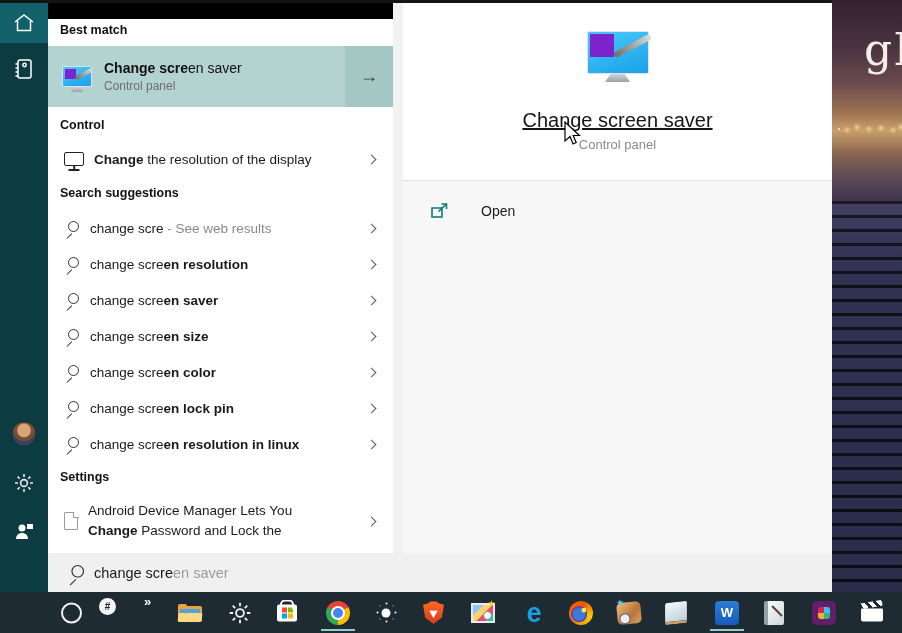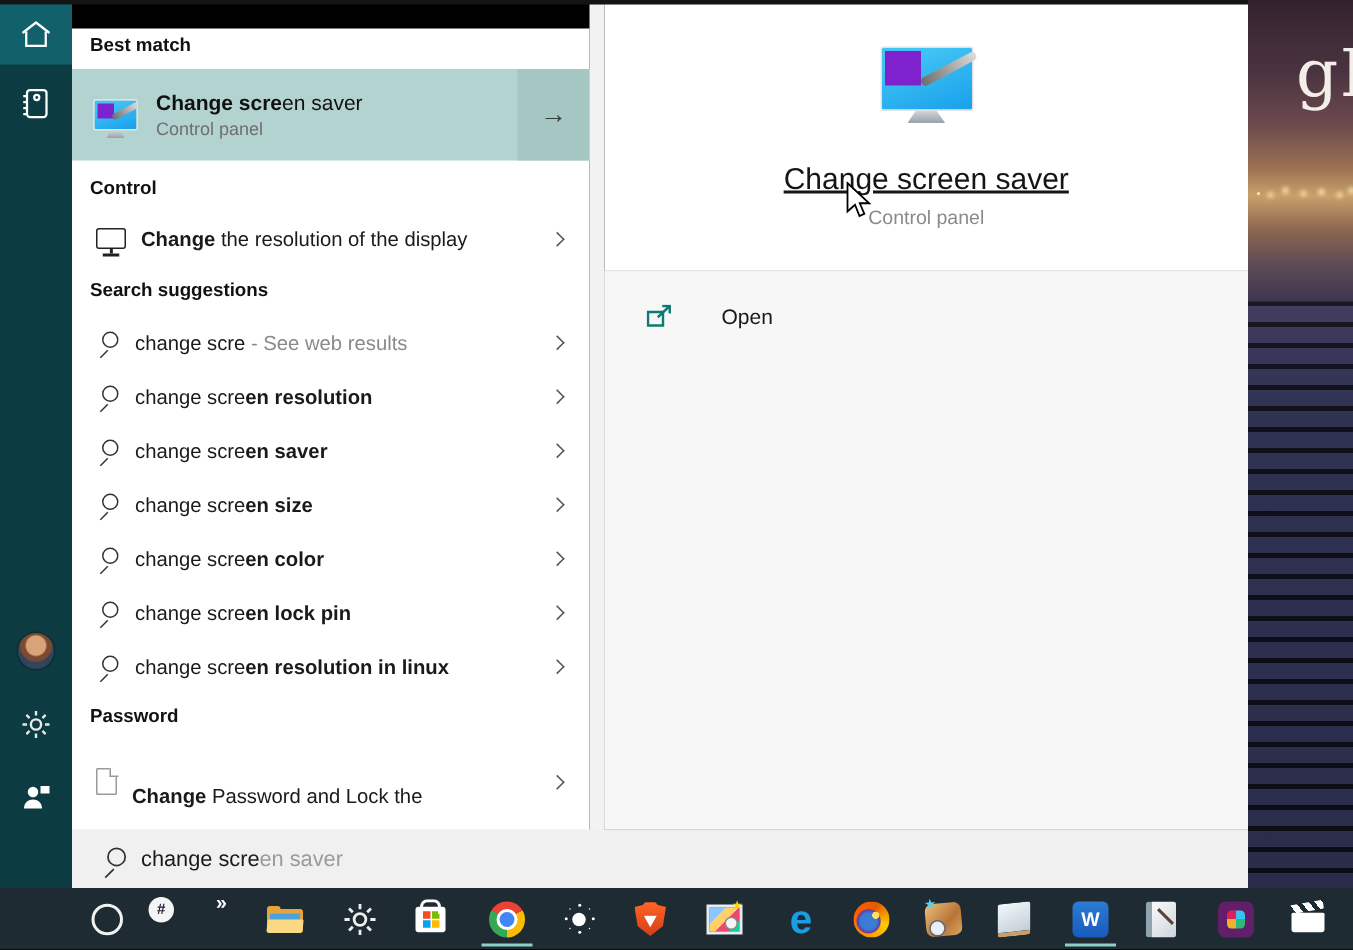--- a/index.html
+++ b/index.html
@@ -244,26 +244,26 @@
         <span class="row-text"><span>change scre</span><b>en lock pin</b></span>
         <span class="chev"></span>
       </div>
 
       <div class="row" style="top:407px">
         <span class="ic mag"></span>
         <span class="row-text"><span>change scre</span><b>en resolution in linux</b></span>
         <span class="chev"></span>
       </div>
 
-      <div class="sec-h" style="top:451px">Password</div>
+      <div class="sec-h" style="top:451px">Settings</div>
 
       <div class="row" style="top:474px; height:56px">
         <span class="ic doci"></span>
         <span class="row-text" style="line-height:20px">
-          <br>
+          <span>Android Device Manager Lets You</span><br>
           <b>Change</b><span> Password and Lock the</span>
         </span>
         <span class="chev"></span>
       </div>
     </div>
 
     <div class="gap"></div>
 
     <div class="preview">
       <span class="ss-icon ss-lg pv-icon">

